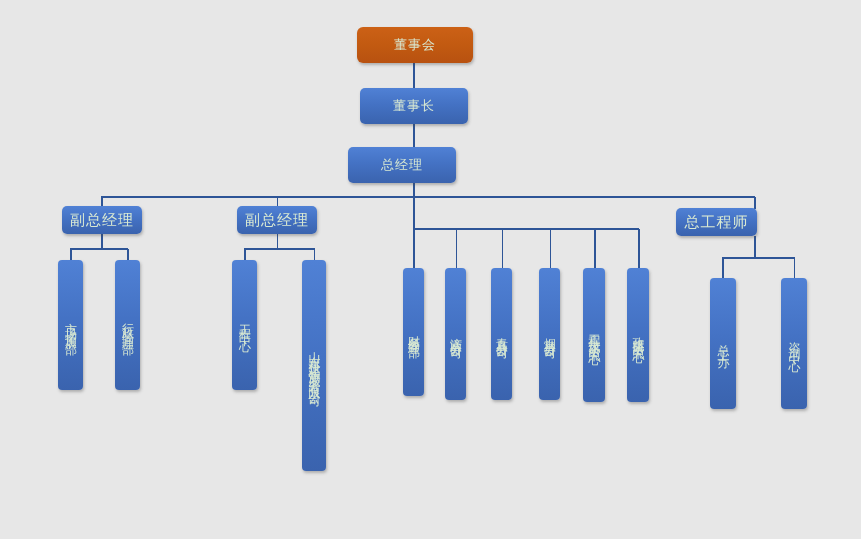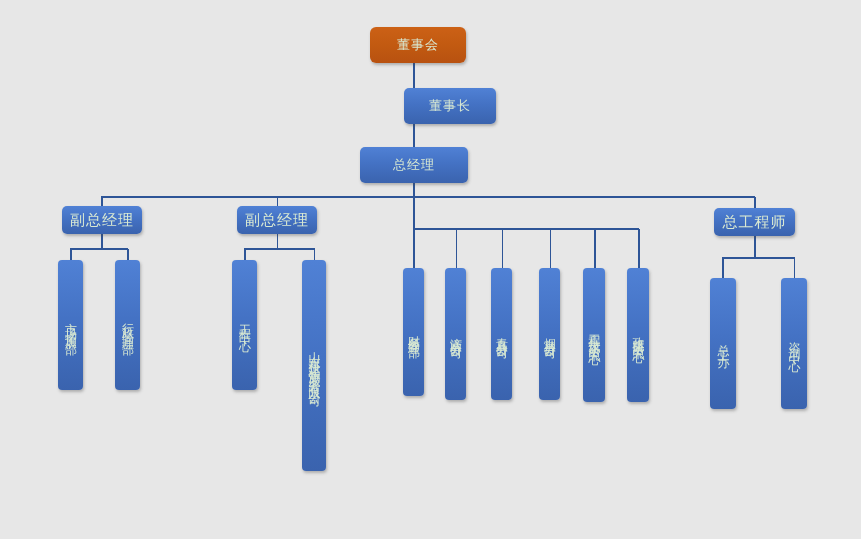--- a/index.html
+++ b/index.html
@@ -59,27 +59,27 @@
   <div class="ln v" style="left:127px;top:249px;height:11px;"></div>
   <div class="ln v" style="left:276.5px;top:234px;height:14px;"></div>
   <div class="ln h" style="left:244px;top:248px;width:71px;"></div>
   <div class="ln v" style="left:244px;top:249px;height:11px;"></div>
   <div class="ln v" style="left:313.5px;top:249px;height:11px;"></div>
   <div class="ln v" style="left:754px;top:236px;height:21px;"></div>
   <div class="ln h" style="left:722px;top:257px;width:73px;"></div>
   <div class="ln v" style="left:722px;top:258px;height:20px;"></div>
   <div class="ln v" style="left:793.5px;top:258px;height:20px;"></div>
 
-  <div class="node root top" style="left:370px;top:27px;width:96px;height:36px;text-align:right;">董事会</div>
-  <div class="node top" style="left:360px;top:88px;width:92px;height:36px;margin-left:44px;">董事长</div>
-  <div class="node top" style="left:360px;top:147px;width:108px;height:36px;">总经理</div>
+  <div class="node root top" style="left:357px;top:27px;width:116px;height:36px;text-align:right;">董事会</div>
+  <div class="node top" style="left:360px;top:88px;width:108px;height:36px;">董事长</div>
+  <div class="node top" style="left:348px;top:147px;width:108px;height:36px;">总经理</div>
 
   <div class="node" style="left:62px;top:206px;width:80px;height:28px;">副总经理</div>
   <div class="node" style="left:237px;top:206px;width:80px;height:28px;">副总经理</div>
-  <div class="node" style="left:714px;top:208px;width:81px;height:28px;">总工程师</div>
+  <div class="node" style="left:676px;top:208px;width:81px;height:28px;">总工程师</div>
 
   <div class="node vnode sp5" style="left:58px;top:260px;width:25px;height:130px;">市场拓展部</div>
   <div class="node vnode sp5" style="left:115px;top:260px;width:25px;height:130px;">行政管理部</div>
 
   <div class="node vnode sp5" style="left:232px;top:260px;width:25px;height:130px;">工程中心</div>
   <div class="node vnode sp4" style="left:302px;top:260px;width:24px;height:211px;">山东科建检测服务有限公司</div>
 
   <div class="node vnode sp25" style="left:403px;top:268px;width:21px;height:128px;">财务管理部</div>
   <div class="node vnode sp25" style="left:445px;top:268px;width:21px;height:132px;">济南分公司</div>
   <div class="node vnode sp25" style="left:491px;top:268px;width:21px;height:132px;">青岛分公司</div>

